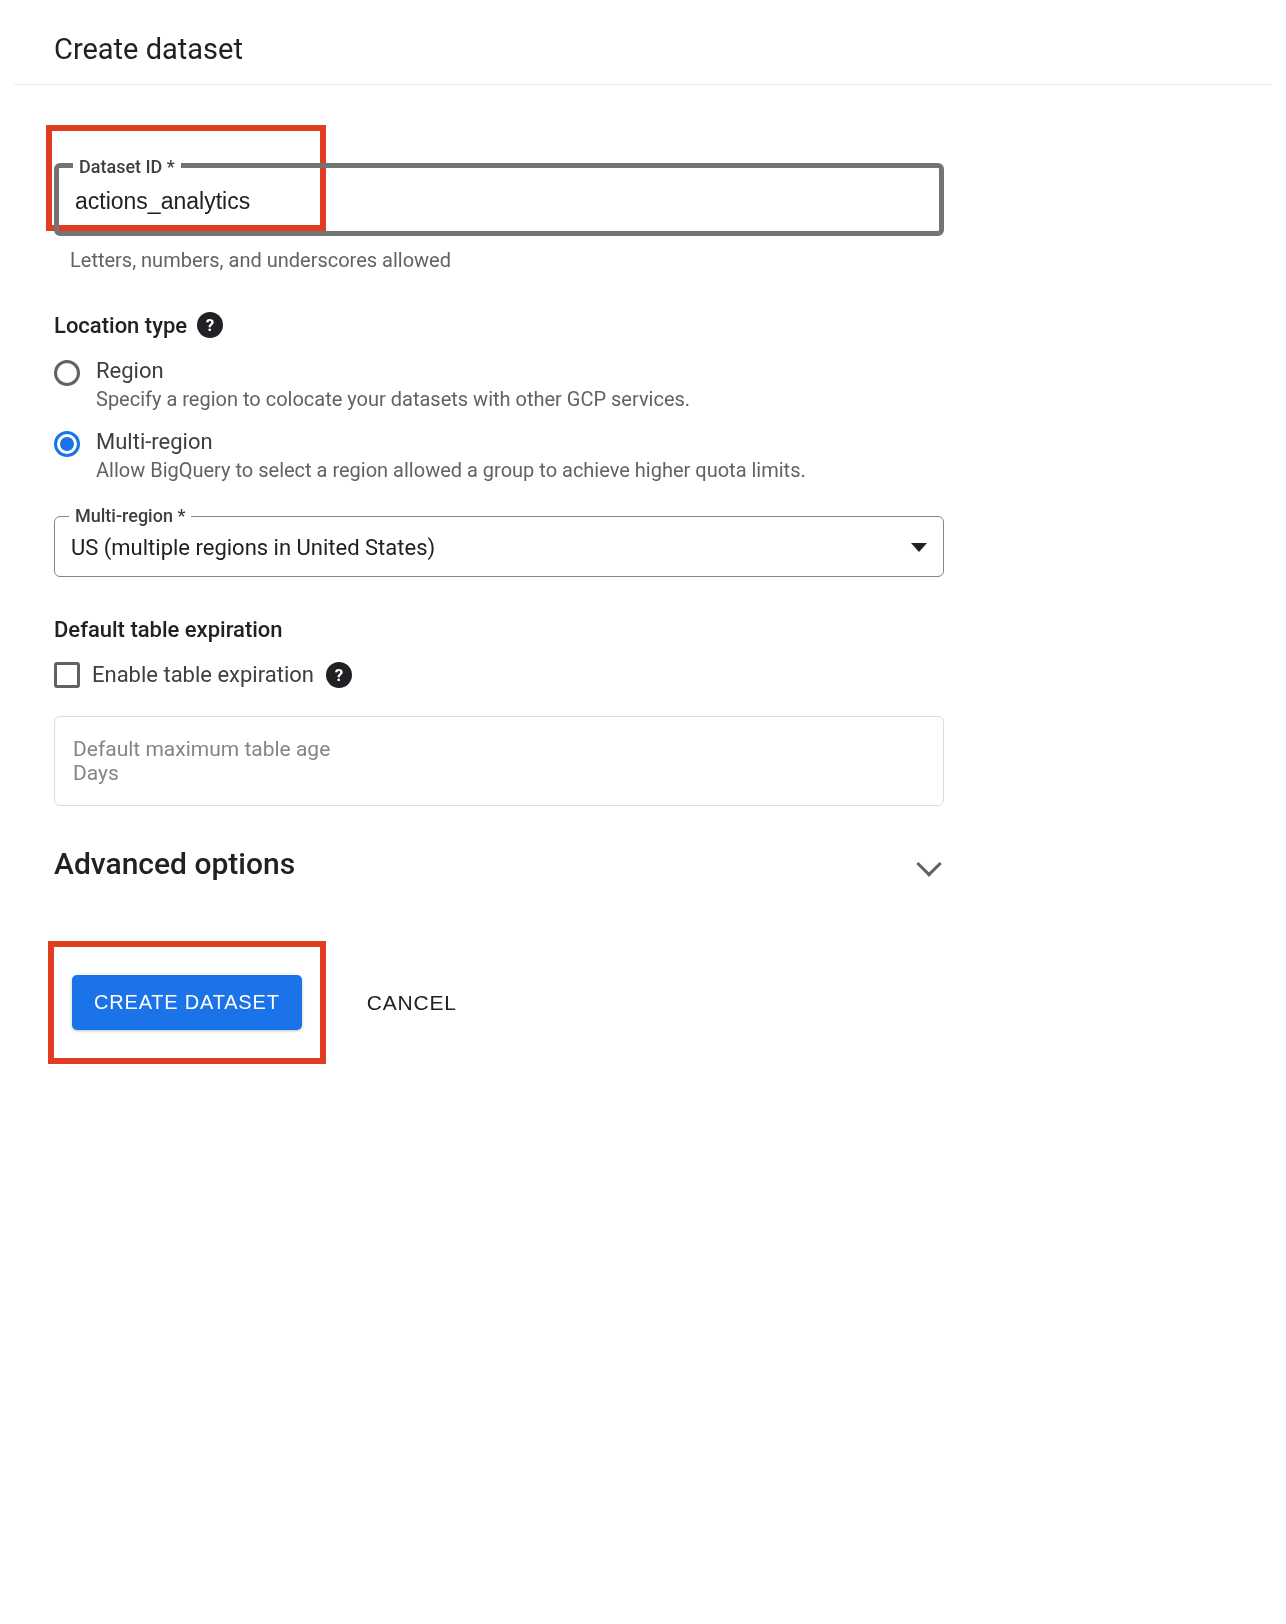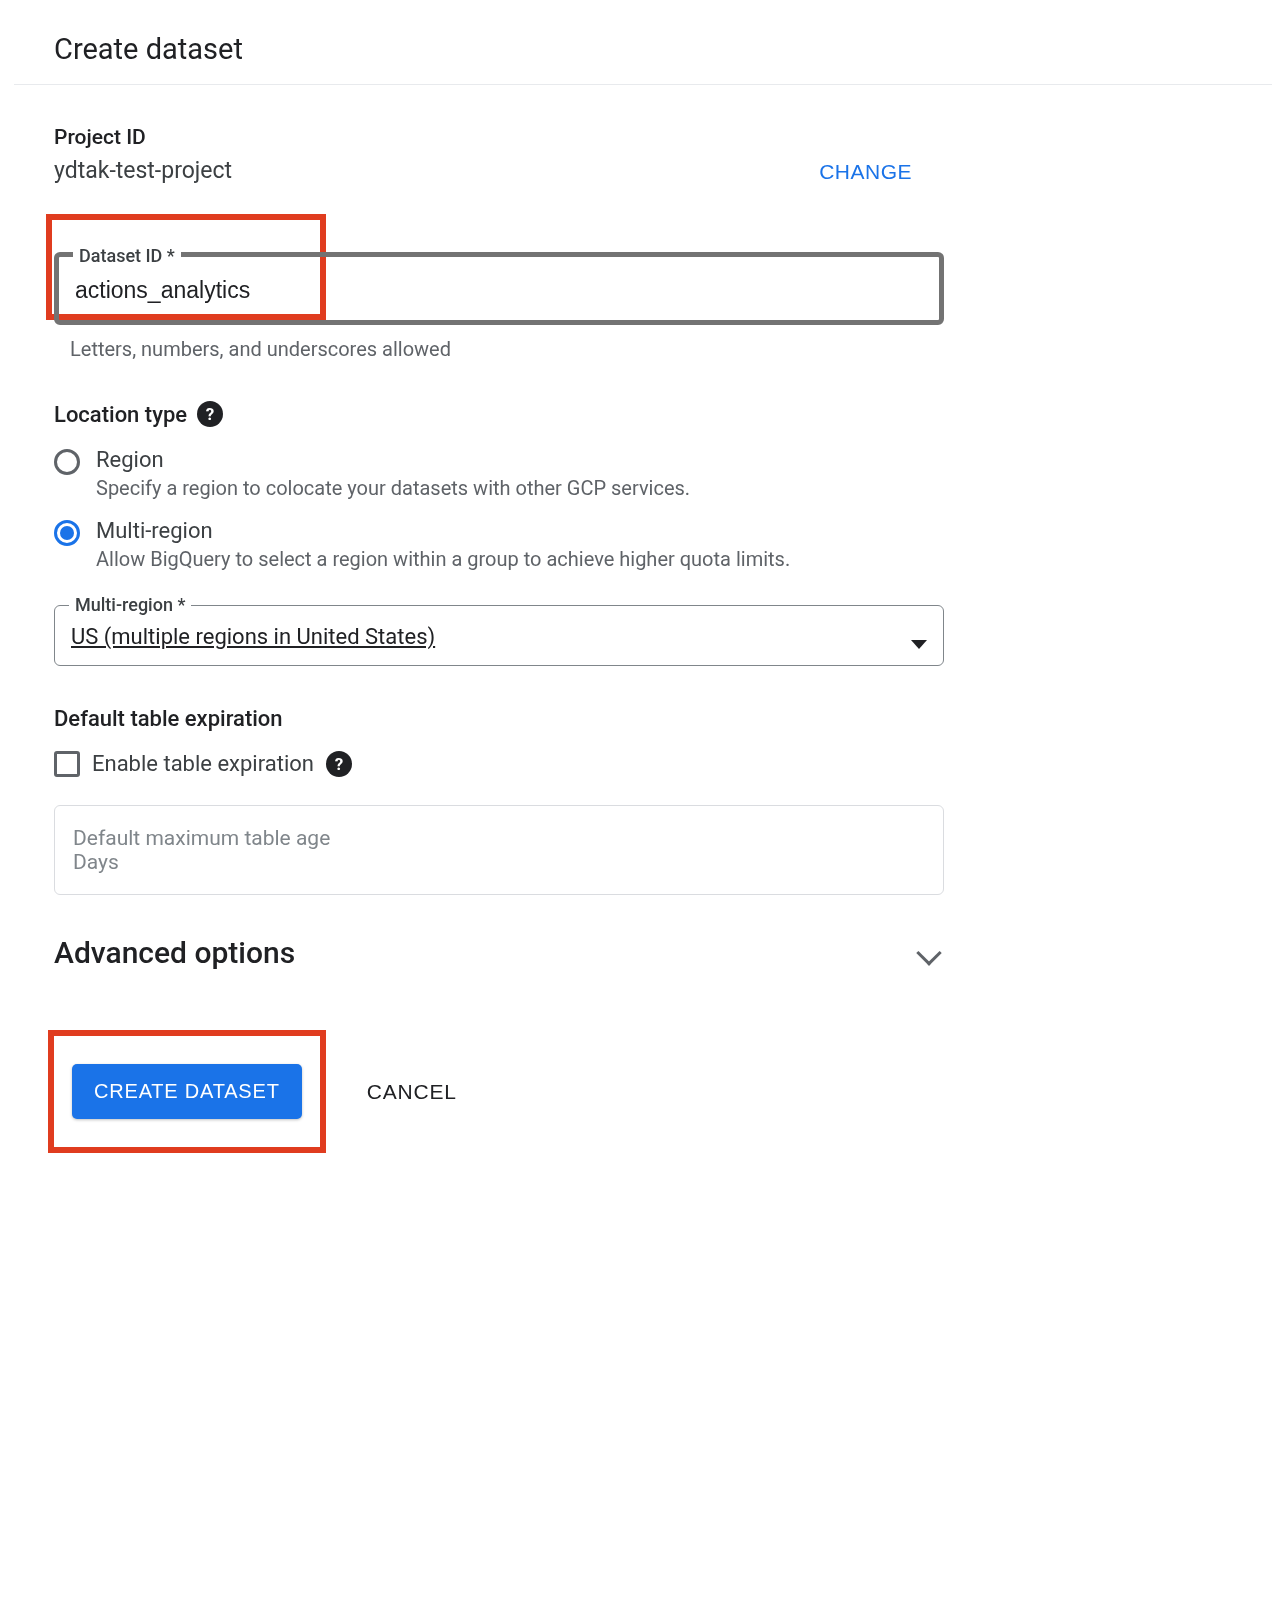--- a/index.html
+++ b/index.html
@@ -157,37 +157,36 @@
     }
     .select-field {
       position: relative;
       border: 1px solid #80868b;
       border-radius: 6px;
       padding: 18px 16px 16px 16px;
       width: 890px;
       margin-top: 34px;
       display: flex;
       justify-content: space-between;
-      align-items: flex-end;
+      align-items: center;
       cursor: pointer;
     }
     .select-field .floating-label {
       position: absolute;
       top: -12px;
       left: 14px;
       background: #fff;
       padding: 0 6px;
       font-size: 18px;
       font-weight: 500;
       color: #3c4043;
     }
     .select-value {
       font-size: 22px;
       color: #202124;
-      text-decoration: underline;
     }
     .dropdown-caret {
       width: 0;
       height: 0;
       border-left: 8px solid transparent;
       border-right: 8px solid transparent;
       border-top: 9px solid #202124;
     }
     .checkbox-row {
       display: flex;
@@ -277,27 +276,20 @@
   </style>
 </head>
 <body>
 
 <div class="page">
   <div class="header">
     <h1>Create dataset</h1>
   </div>
 
   <div class="content">
-    <div class="project-row">
-      <div class="project-left">
-        <div class="project-label">Project ID</div>
-        <div class="project-value">ydtak-test-project</div>
-      </div>
-      <button class="change-btn">CHANGE</button>
-    </div>
 
     <div class="highlight-box-1"></div>
 
     <div class="field-wrap">
       <div class="outlined-field">
         <span class="floating-label">Dataset ID *</span>
         <input class="field-input" type="text" value="actions_analytics" style="">
       </div>
       <div class="helper">Letters, numbers, and underscores allowed</div>
     </div>
@@ -314,21 +306,21 @@
         <div class="radio-desc">Specify a region to colocate your datasets with other GCP services.</div>
       </div>
     </div>
 
     <div class="radio-row">
       <div class="radio-outer selected">
         <div class="radio-inner"></div>
       </div>
       <div class="radio-content">
         <div class="radio-label">Multi-region</div>
-        <div class="radio-desc">Allow BigQuery to select a region within a group to achieve higher quota limits.</div>
+        <div class="radio-desc">Allow BigQuery to select a region allowed a group to achieve higher quota limits.</div>
       </div>
     </div>
 
     <div class="select-field">
       <span class="floating-label">Multi-region *</span>
       <span class="select-value">US (multiple regions in United States)</span>
       <span class="dropdown-caret"></span>
     </div>
 
     <div class="section-title">

